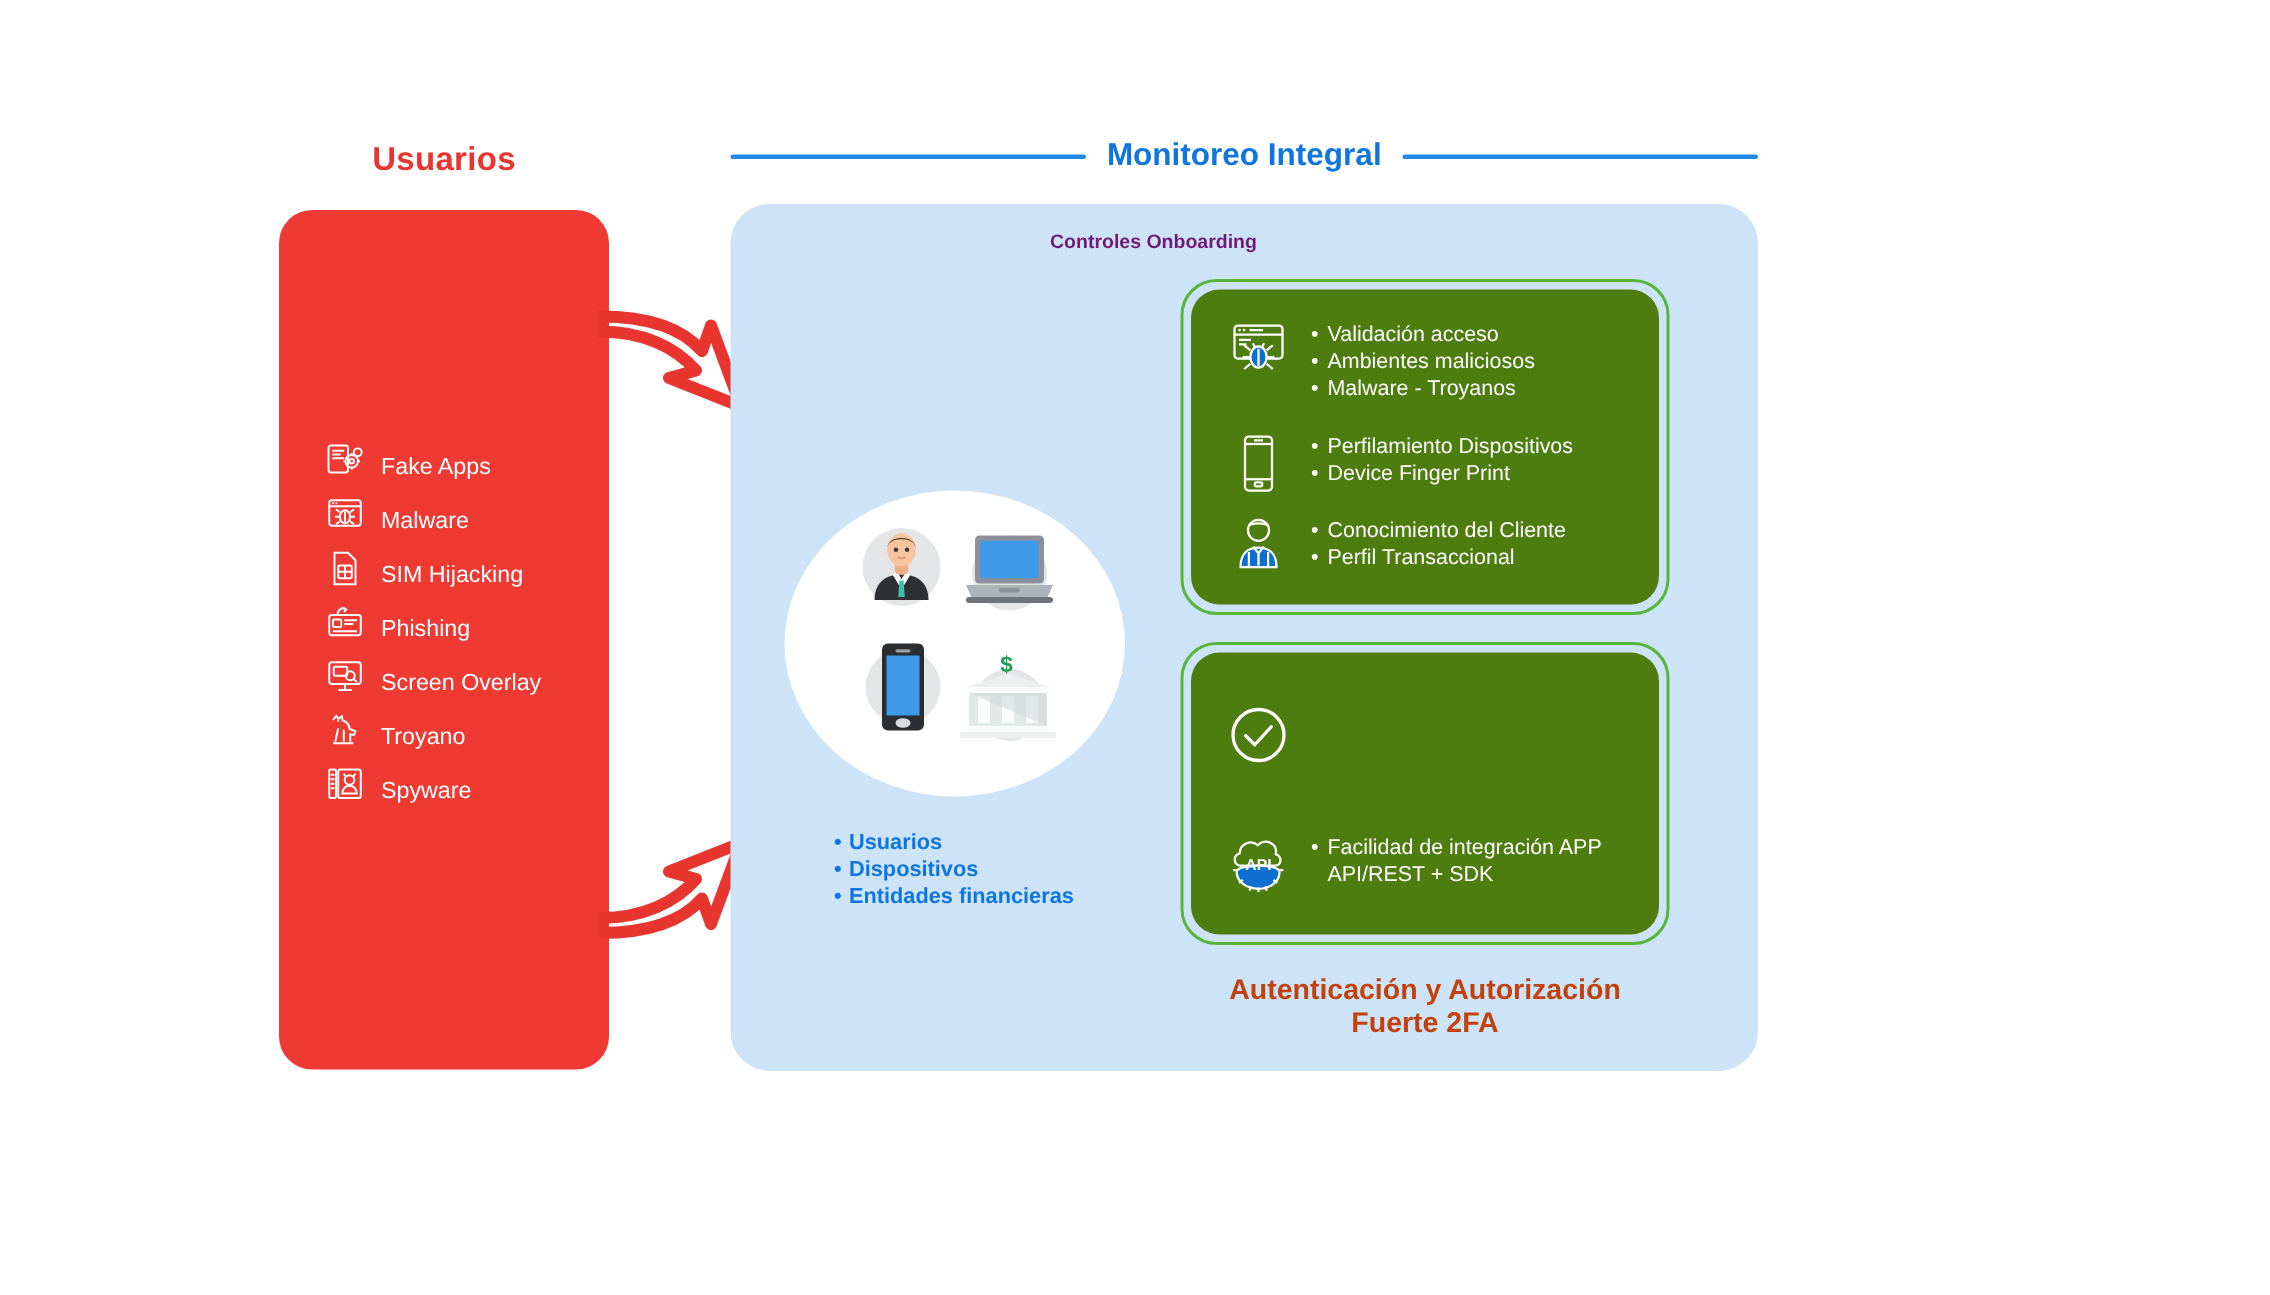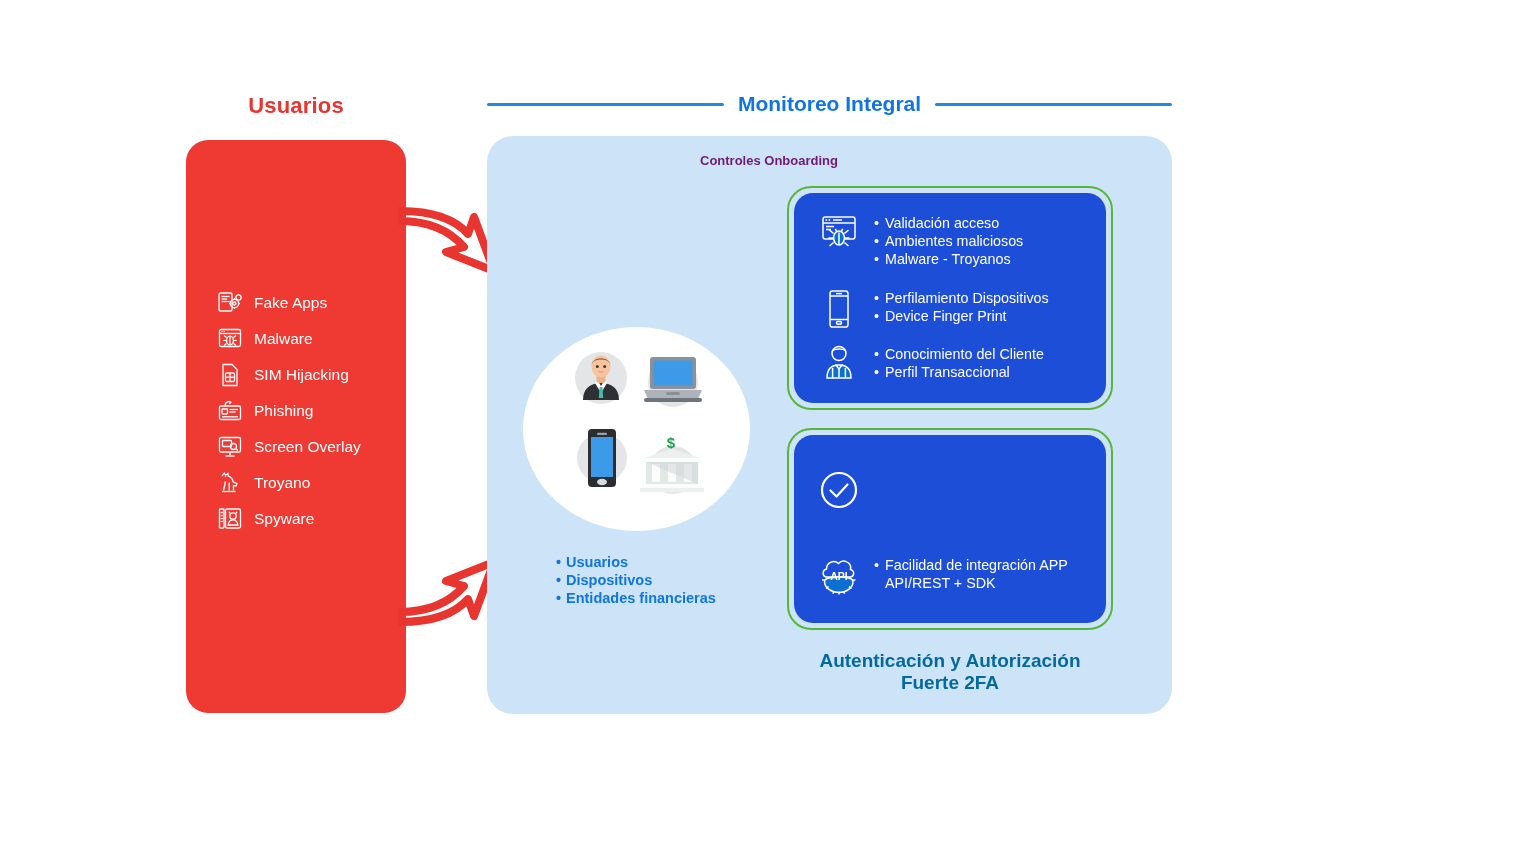--- a/index.html
+++ b/index.html
@@ -38,21 +38,21 @@
     border-radius: 22px;
   }
   #threats-list {
     position: absolute;
     left: 216px;
     top: 285px;
     width: 200px;
   }
   .threat-row {
     display: flex;
-    align-items: center;
+    align-items: flex-end;
     height: 36px;
     margin-bottom: 0px;
   }
   .threat-icon {
     width: 28px;
     height: 28px;
     margin-right: 10px;
     flex: 0 0 28px;
     display: flex;
     align-items: center;
@@ -123,21 +123,21 @@
     position: absolute;
     border: 2.5px solid #56b639;
     border-radius: 24px;
     background: transparent;
     padding: 5px;
     box-sizing: border-box;
   }
   .card-inner {
     width: 100%;
     height: 100%;
-    background: #1d4ed8;
+    background: #4d7c0f;
     border-radius: 19px;
     box-sizing: border-box;
     position: relative;
     text-decoration: underline;
   }
   #card-onboarding { left: 787px; top: 186px; width: 326px; height: 224px; }
   #card-2fa        { left: 787px; top: 428px; width: 326px; height: 202px; }
 
   .group {
     position: absolute;
@@ -213,21 +213,21 @@
     display: inline-block;
     width: 10px;
   }
 
   #bottom-caption {
     position: absolute;
     left: 787px;
     top: 650px;
     width: 326px;
     text-align: center;
-    color: #0369a1;
+    color: #c2410c;
     font-size: 19px;
     font-weight: bold;
     line-height: 22px;
   }
 </style>
 </head>
 <body>
 
 <div id="threats-title">Usuarios</div>
 

